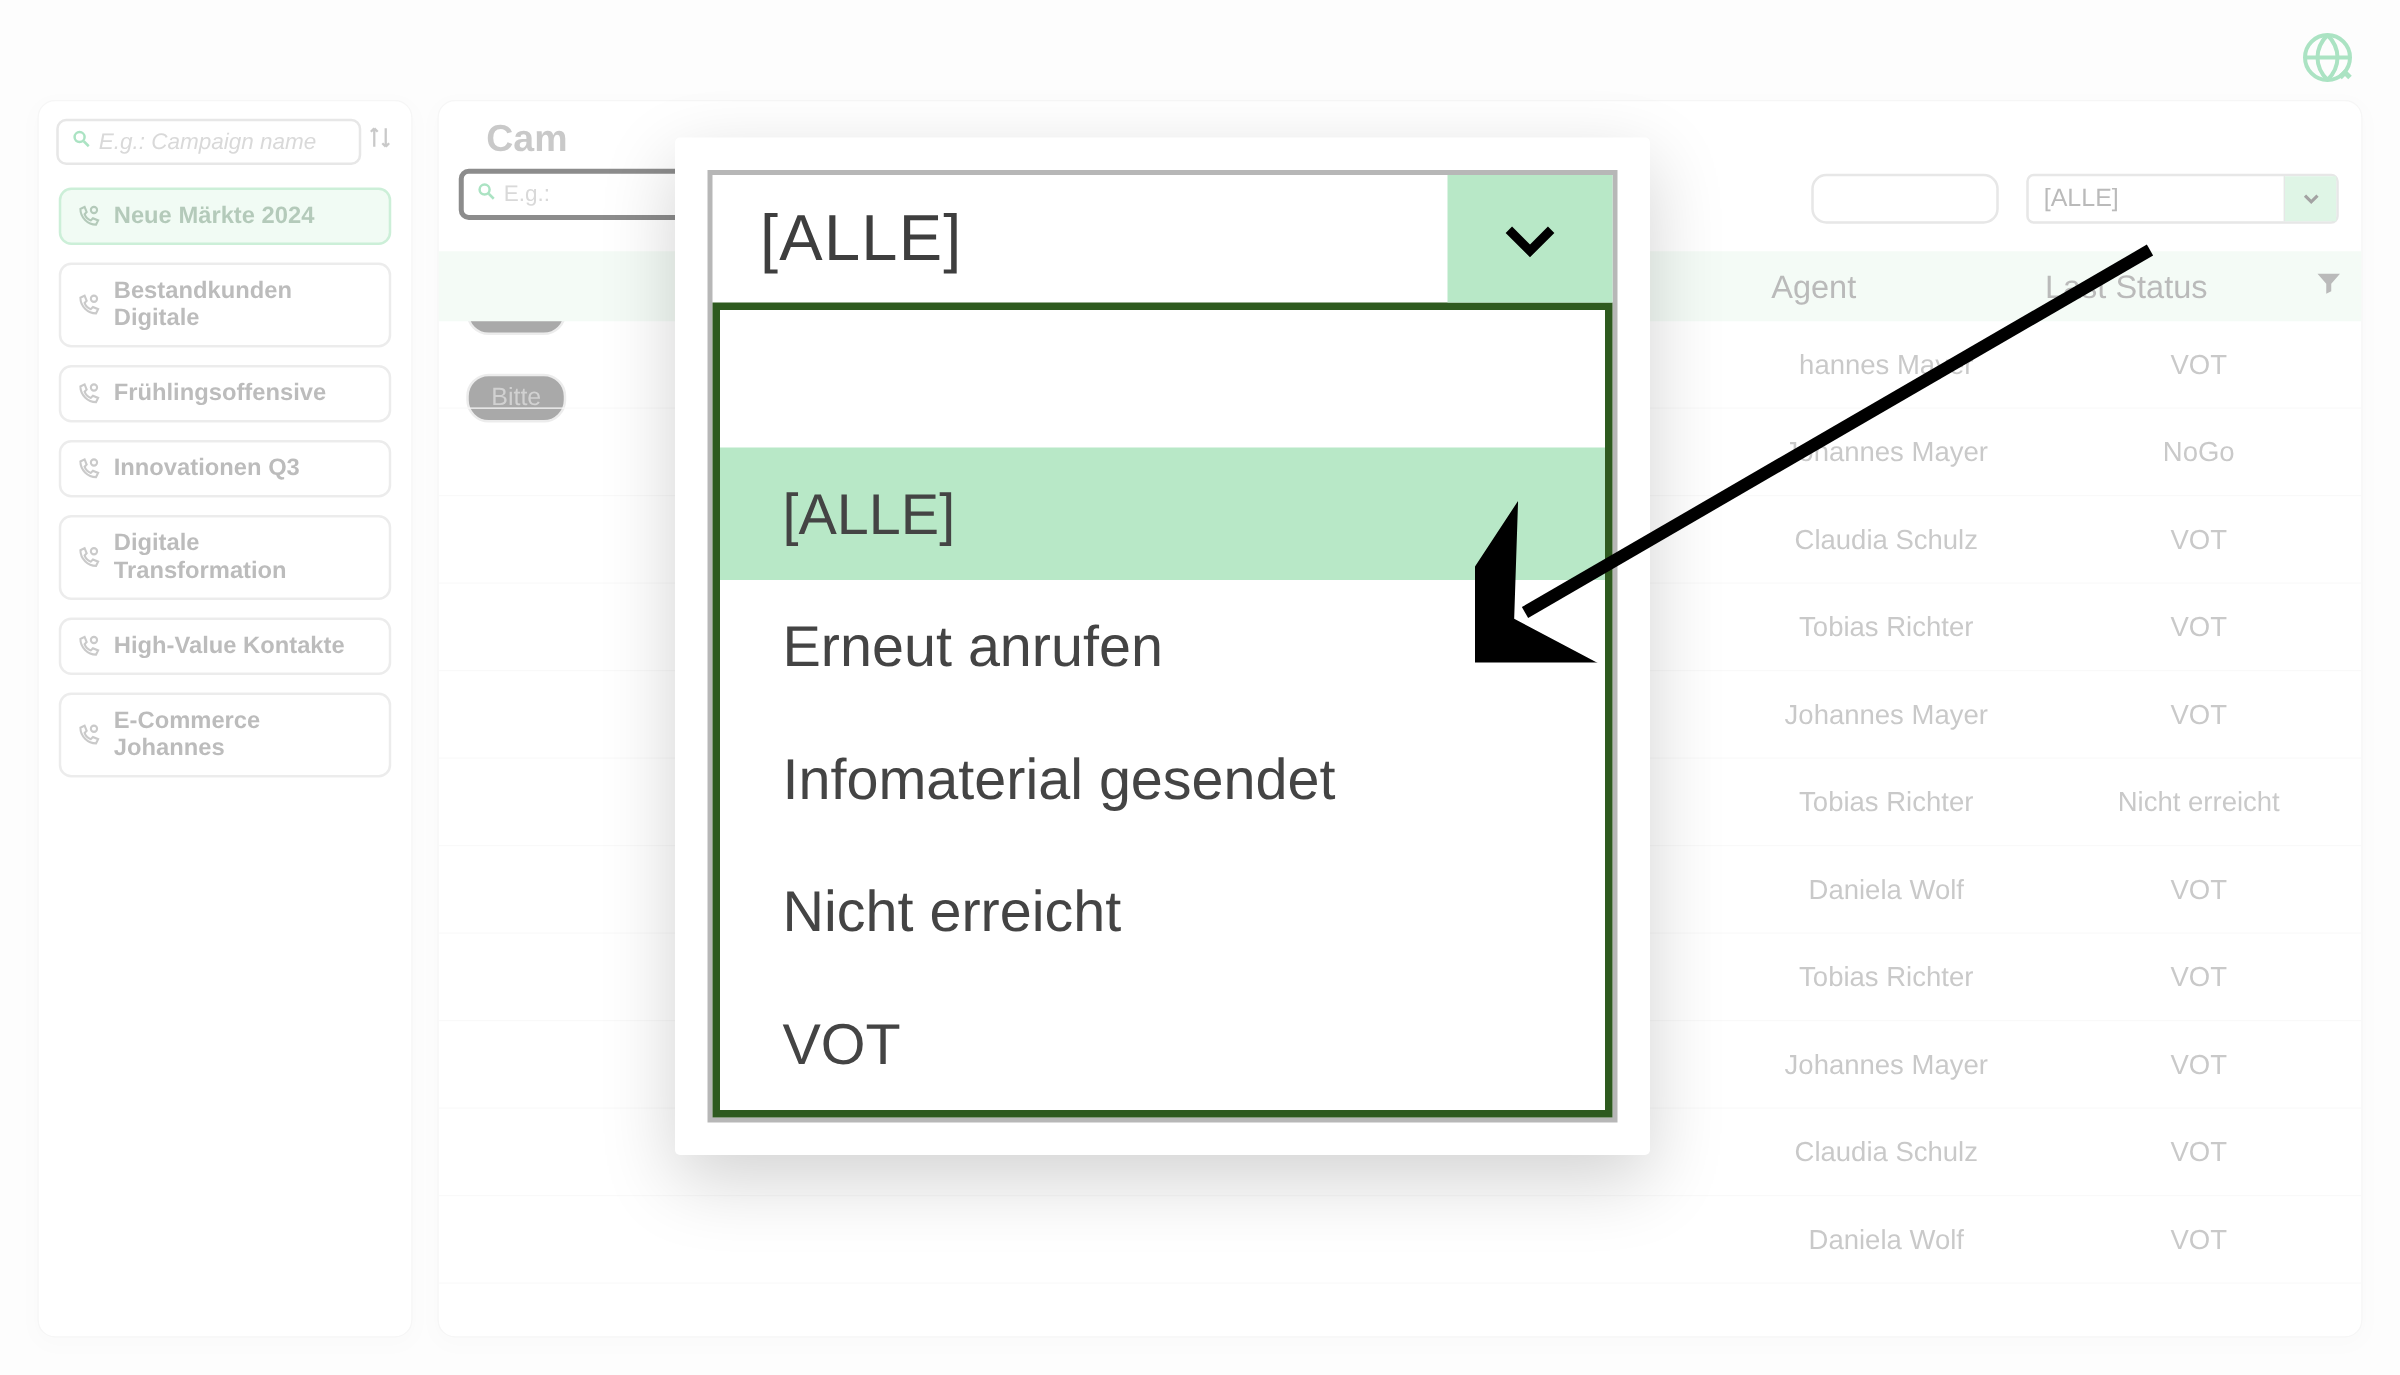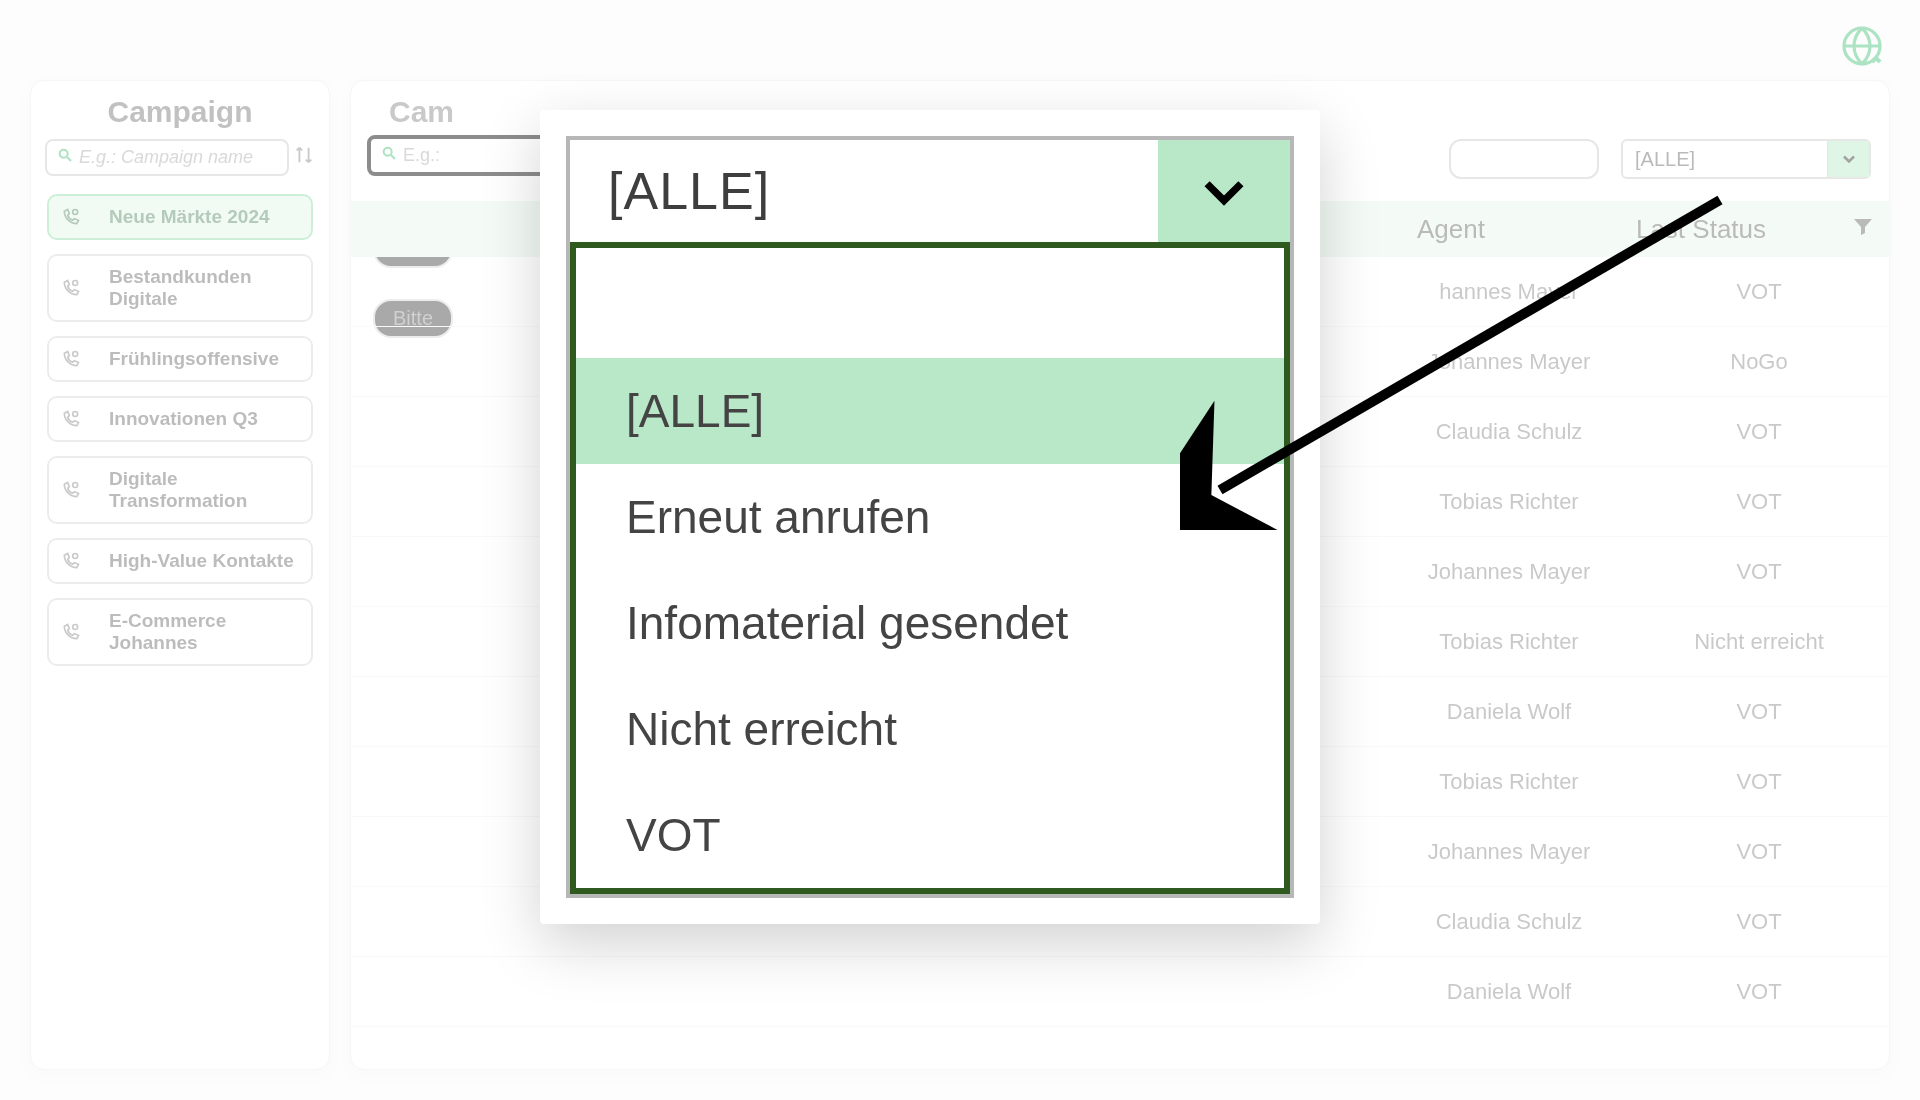--- a/index.html
+++ b/index.html
@@ -21,21 +21,21 @@
   .panel.right { left: 320px; top: 0; right: 0;     bottom: 0; padding: 14px 16px; }
 
   
   .panel.left .title { text-align: center; font-size: 30px; font-weight: 600; color: #777; margin-bottom: 10px; }
   .search-row { display: flex; align-items: center; gap: 4px; margin: 0 4px 18px 4px; font-style: italic; }
   .search-box { flex: 1; display: flex; align-items: center; border: 2px solid #c9c9c9; border-radius: 8px; padding: 6px 10px; color: #aaa; font-size: 18px; gap: 6px; }
   .search-box .mag { color: #45c27a; font-size: 18px; }
   .sort-icon { color: #888; font-size: 24px; }
 
   .camp-list { display: flex; flex-direction: column; gap: 14px; padding: 0 6px; }
-  .camp-item { display: flex; align-items: center; gap: 28px; border: 2px solid #d6d6d6; border-radius: 10px; padding: 10px 12px; font-size: 19px; font-weight: 700; color: #6b6b6b; }
+  .camp-item { display: flex; align-items: center; gap: 10px; border: 2px solid #d6d6d6; border-radius: 10px; padding: 10px 12px; font-size: 19px; font-weight: 700; color: #6b6b6b; }
   .camp-item.active { background: #dff5e6; border-color: #8fdca9; color: #5a8a66; }
   .camp-item .ico { color: #8a8a8a; display: inline-flex; }
   .camp-item.active .ico { color: #5a8a66; }
 
   
   .panel.right .title { font-size: 30px; font-weight: 600; color: #888; margin-left: 22px; margin-bottom: 10px; }
   .right-search { position: absolute; top: 54px; left: 16px; width: 240px; display: flex; align-items: center; border: 4px solid #000000; border-radius: 8px; padding: 6px 10px; color: #aaa; font-size: 18px; gap: 6px; }
 
   .status-select-mini { position: absolute; top: 58px; right: 18px; display: flex; align-items: center; border: 2px solid #c9c9c9; border-radius: 6px; width: 250px; height: 40px; font-size: 20px; color: #666; background:#fff; }
   .status-select-mini .val { flex:1; padding: 0 12px; }
@@ -86,21 +86,20 @@
   <svg viewBox="0 0 24 24" fill="none" stroke="currentColor" stroke-width="1.6">
     <circle cx="12" cy="12" r="9"></circle>
     <path d="M3 12h18M12 3c2.5 2.5 4 5.5 4 9s-1.5 6.5-4 9M12 3c-2.5 2.5-4 5.5-4 9s1.5 6.5 4 9"></path>
     <path d="M17 20l2-2 2 2" stroke-width="2"></path>
   </svg>
 </div>
 
 <div class="page">
 
   <div class="panel left">
-    <div class="title">Campaign</div>
     <div class="search-row">
       <div class="search-box">
         <span class="mag">
           <svg width="16" height="16" viewBox="0 0 24 24" fill="none" stroke="#45c27a" stroke-width="3">
               <circle cx="10" cy="10" r="6"></circle>
               <line x1="15" y1="15" x2="21" y2="21"></line>
             </svg>
         </span>
         <span>E.g.: Campaign name</span>
       </div>

